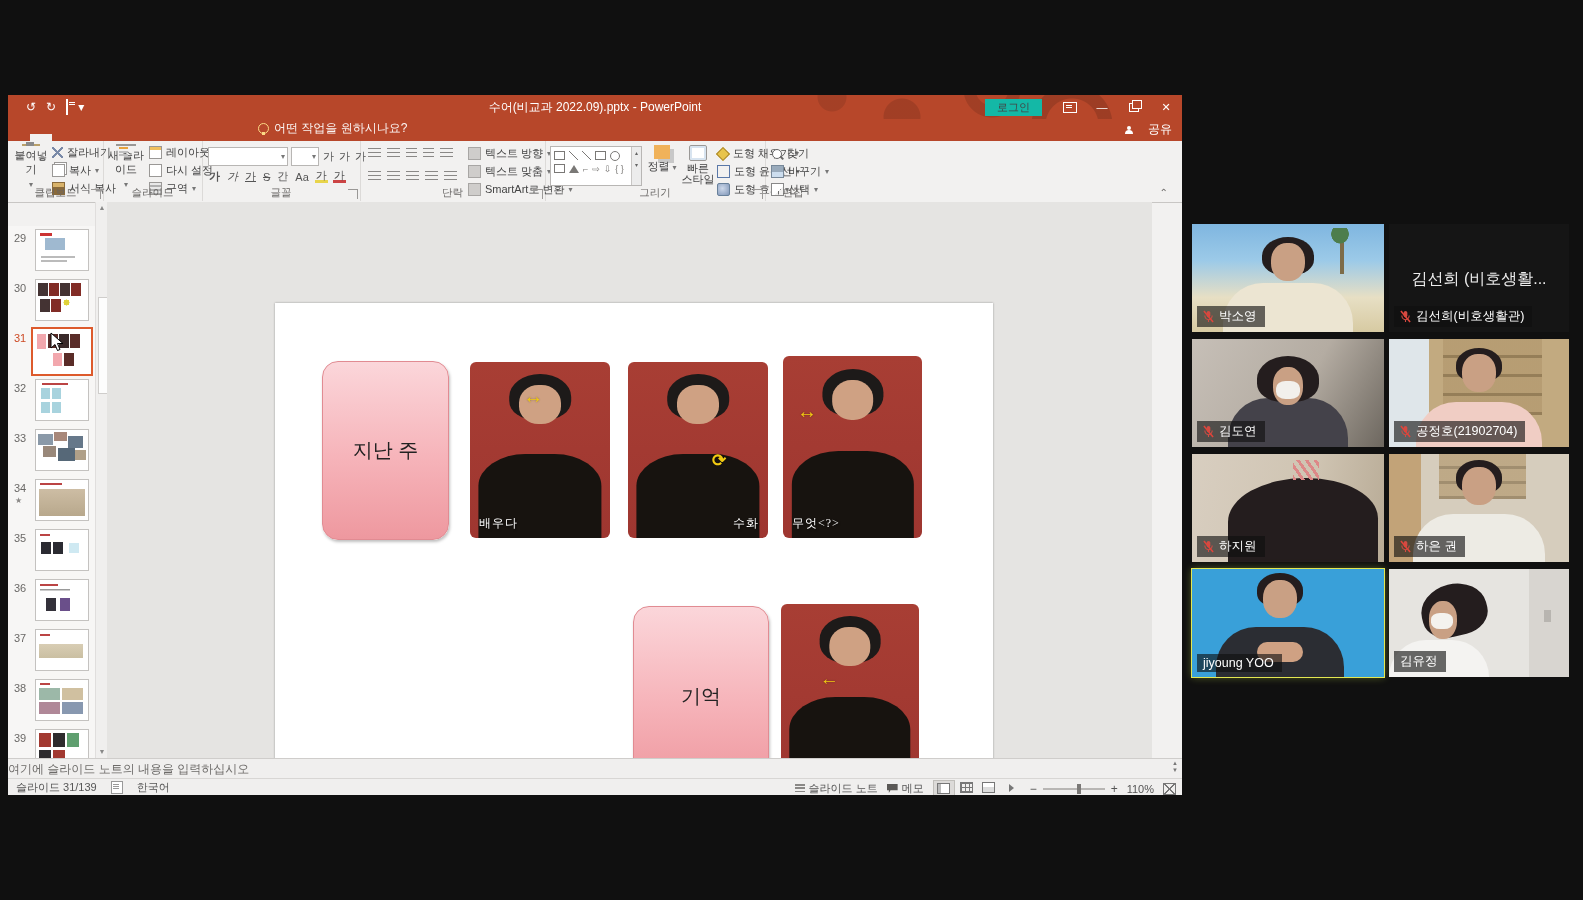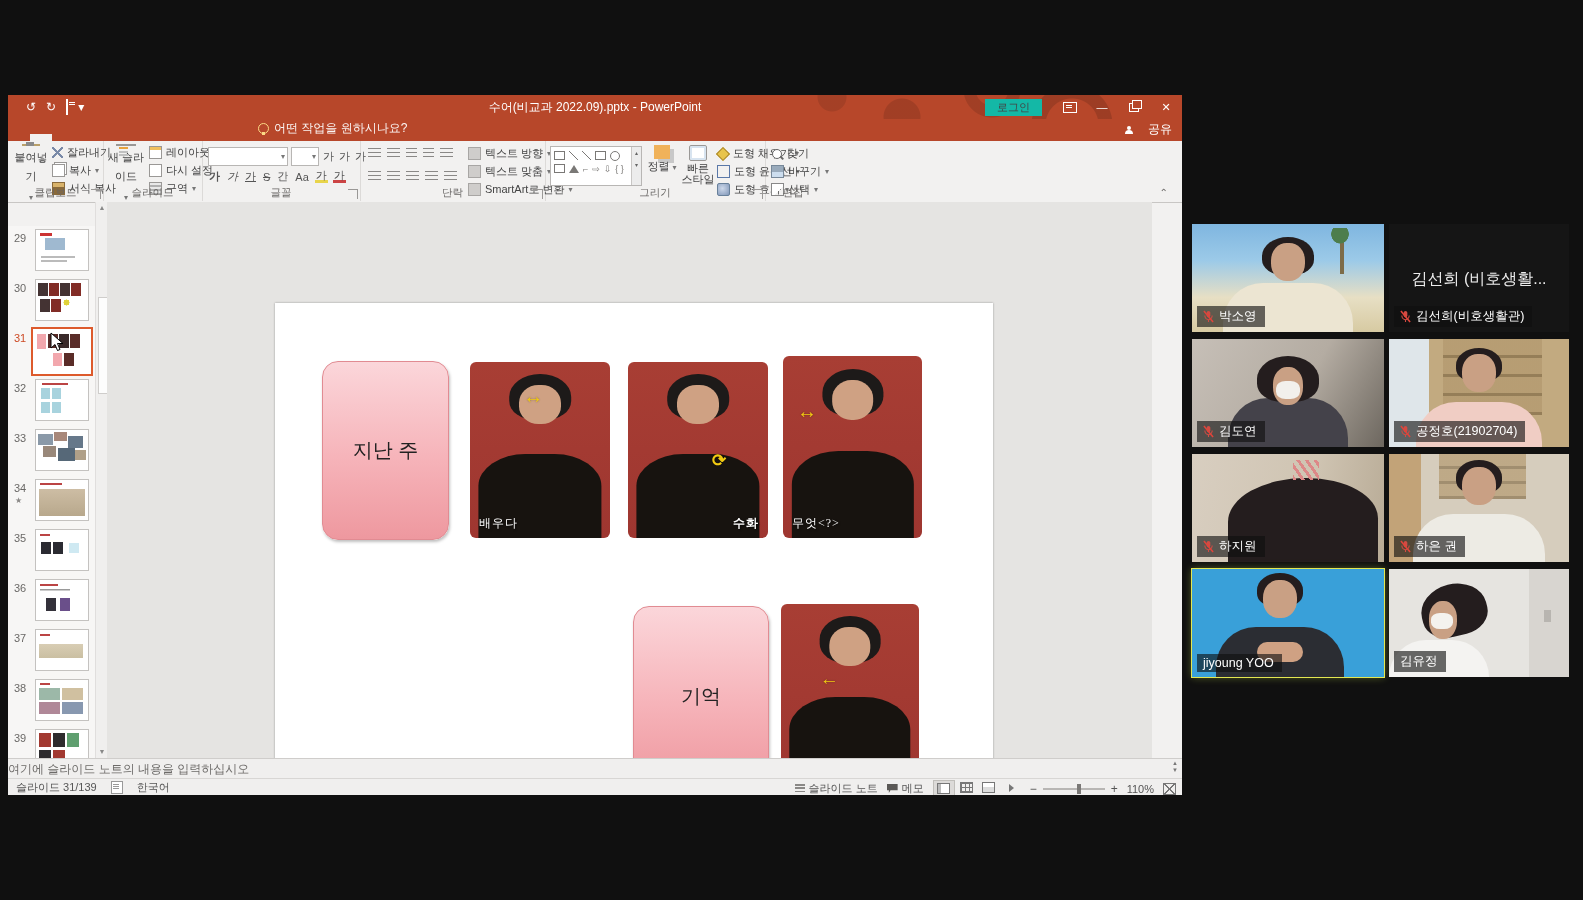--- a/index.html
+++ b/index.html
@@ -41,21 +41,21 @@
   .ribbon{position:absolute;left:0;top:46px;width:100%;height:61px;background:#f2f1f0;border-bottom:1px solid #c8c6c4;font-size:11px;color:#444;}
   .rgroup{position:absolute;top:0;height:60px;border-right:1px solid #dcdad8;}
   .glabel{position:absolute;bottom:1px;left:0;right:0;text-align:center;font-size:10.5px;color:#696765;}
   .launcher{position:absolute;right:2px;bottom:2px;width:9px;height:9px;border-left:1px solid #9a9896;border-bottom:1px solid #9a9896;transform:rotate(180deg);cursor:pointer;}
   .g-clip{left:0;width:95px;}
   .g-slides{left:95px;width:99px;}
   .g-font{left:194px;width:158px;}
   .g-para{left:352px;width:185px;}
   .g-draw{left:537px;width:220px;}
   .g-edit{left:757px;width:56px;}
-  .rbig{position:absolute;left:4px;top:3px;width:38px;height:44px;display:flex;flex-direction:column;align-items:center;justify-content:flex-start;gap:2px;cursor:pointer;text-align:center;line-height:19px;}
+  .rbig{position:absolute;left:4px;top:3px;width:38px;height:44px;display:flex;flex-direction:column;align-items:center;justify-content:flex-start;gap:2px;cursor:pointer;text-align:center;line-height:14px;}
   .icon-clipboard{width:16px;height:20px;background:#f6e8c8;border:1px solid #b9a06a;position:relative;}
   .icon-clipboard::after{content:"";position:absolute;left:3px;top:-3px;width:8px;height:4px;background:#8a8a8a;}
   .icon-newslide{width:18px;height:16px;background:#fff;border:1px solid #9a9896;position:relative;}
   .icon-newslide::after{content:"";position:absolute;left:2px;top:2px;width:9px;height:2px;background:#e8a33d;box-shadow:0 4px 0 #c0c0c0,0 7px 0 #c0c0c0;}
   .rcol{position:absolute;left:44px;top:4px;display:flex;flex-direction:column;gap:3px;}
   .g-slides .rcol{left:46px;}
   .rsmall{display:flex;align-items:center;gap:4px;white-space:nowrap;cursor:pointer;}
   .ric{width:11px;height:11px;display:inline-block;background:#cfcdcb;border:1px solid #a8a6a4;}
   .ric-cut{background:linear-gradient(45deg,transparent 45%,#7a8aa8 45% 55%,transparent 55%),linear-gradient(-45deg,transparent 45%,#7a8aa8 45% 55%,transparent 55%);border:none;}
   .ric-copy{background:#fff;border:1px solid #9a9896;box-shadow:2px -2px 0 -1px #fff,2px -2px 0 0 #9a9896;}
@@ -149,21 +149,21 @@
   .fig .hair{position:absolute;left:50%;top:7%;transform:translateX(-50%);width:44%;height:26%;background:#1d1a19;border-radius:50% 50% 42% 42%;}
   .fig .face{position:absolute;left:50%;top:13%;transform:translateX(-50%);width:30%;height:22%;background:#cfa183;border-radius:46%;}
   .fig .bodyy{position:absolute;left:50%;bottom:0;transform:translateX(-50%);width:88%;height:48%;background:#17130f;border-radius:38% 38% 0 0;}
   .photo::after{content:attr(data-arrow);position:absolute;color:#f2cb12;font-weight:bold;text-shadow:0 0 2px rgba(0,0,0,.4);}
   .v-p1::after{left:38%;top:13%;font-size:20px;}
   .v-p2::after{left:60%;top:50%;font-size:17px;}
   .v-p2::before{content:attr(data-arrow);position:absolute;left:26%;top:63%;font-size:17px;color:#f2cb12;font-weight:bold;transform:scaleX(-1);}
   .v-p3::after{left:10%;top:24%;font-size:20px;}
   .v-p4::after{left:28%;top:36%;font-size:19px;}
   .plabel{position:absolute;bottom:6px;left:9px;color:#fff;font-size:12px;font-family:"Liberation Serif",serif;text-shadow:1px 1px 2px rgba(0,0,0,.8);letter-spacing:1px;}
-  .photo.label-right .plabel{left:auto;right:9px;font-weight:bold;}
+  .photo.label-right .plabel{left:auto;right:9px;}
   
   .notesbar{position:absolute;left:0;top:663px;width:100%;height:20px;background:#f0efee;border-top:1px solid #cfcdcb;display:flex;align-items:center;}
   .notesbar .notetext{font-size:12px;color:#6d6b69;}
   .notescroll{position:absolute;right:4px;top:665px;display:flex;flex-direction:column;gap:1px;font-size:6px;color:#777;}
   
   .statusbar{position:absolute;left:0;top:683px;width:100%;height:17px;background:#f0efee;border-top:1px solid #d8d6d4;font-size:11px;color:#555;}
   .sb-left{position:absolute;left:8px;top:1px;display:flex;align-items:center;gap:14px;}
   .sb-langicon{width:10px;height:11px;background:#fff;border:1px solid #999;position:relative;}
   .sb-langicon::after{content:"";position:absolute;left:1px;top:2px;width:6px;height:1px;background:#999;box-shadow:0 2px 0 #999,0 4px 0 #999;}
   .sb-right{position:absolute;right:6px;top:1px;display:flex;align-items:center;gap:9px;}

